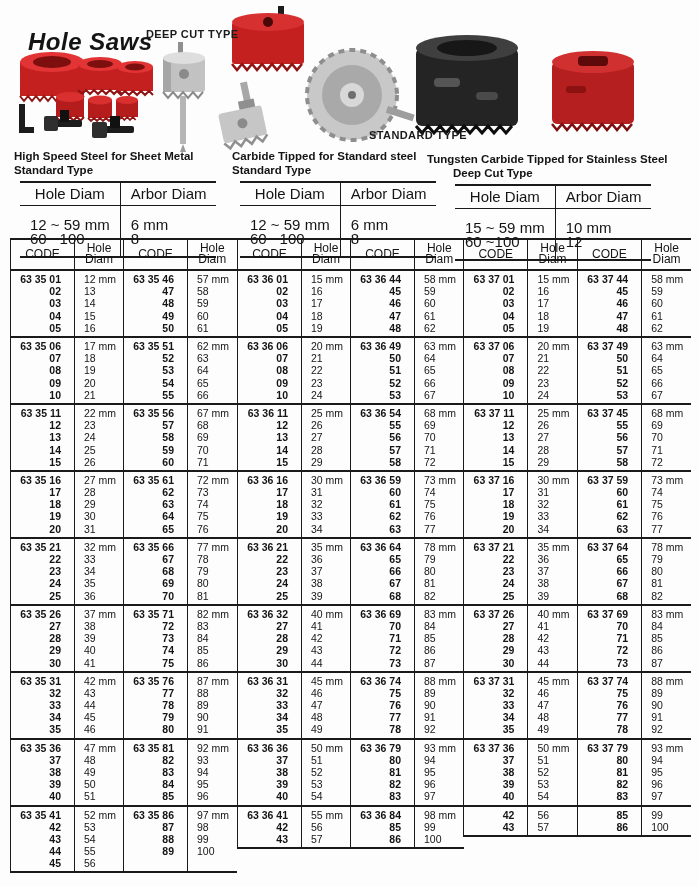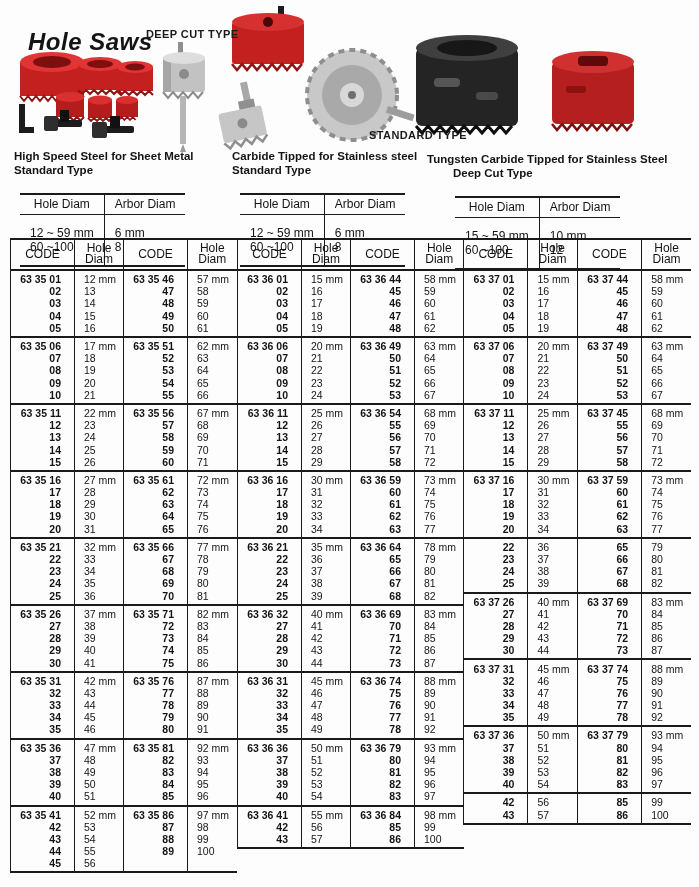--- a/index.html
+++ b/index.html
@@ -8,21 +8,21 @@
   .title{position:absolute;left:28px;top:28px;font-size:24px;font-weight:bold;font-style:italic;letter-spacing:.5px;}
   .photo-label{position:absolute;font-size:11px;font-weight:bold;letter-spacing:.4px;color:#1a1a1a;}
   #lbl-deepcut{left:146px;top:28px;}
   #lbl-standard{left:369px;top:129px;}
   .photos{position:absolute;left:0;top:0;width:699px;height:155px;}
 
   
   .section{position:absolute;}
   .sec-title{font-size:11.5px;font-weight:bold;line-height:14px;}
   .sec-sub{font-size:11.5px;font-weight:bold;line-height:14px;}
-  table.spec{border-collapse:collapse;margin-top:16px;font-size:12px;
+  table.spec{border-collapse:collapse;margin-top:4px;font-size:15px;
              border-top:2px solid #1a1a1a;border-bottom:2px solid #1a1a1a;}
   table.spec th{font-weight:normal;border-bottom:1.5px solid #1a1a1a;padding:2px 10px 3px;text-align:center;white-space:nowrap;}
   table.spec td{padding:0 10px;line-height:13.5px;white-space:nowrap;vertical-align:top;}
   table.spec th:first-child, table.spec td:first-child{border-right:1.5px solid #1a1a1a;}
   table.spec tbody tr:first-child td{padding-top:12px;}
   table.spec tbody tr:last-child td{padding-bottom:11px;}
 
   
   table.main{position:absolute;border-collapse:collapse;table-layout:fixed;width:226px;
              border-top:2px solid #1a1a1a;border-bottom:2px solid #1a1a1a;border-left:1.5px solid #1a1a1a;
@@ -171,21 +171,21 @@
           </tr>
         <tr>
           <td>60 ~100</td>
           <td>8</td>
           </tr>
       </tbody>
     </table>
   </div>
 
   <div class="section" style="left:232px;top:149px;width:226px;">
-    <div class="sec-title">Carbide Tipped for Stainless steel</div>
+    <div class="sec-title">Carbide Tipped for Standard steel</div>
     <div class="sec-sub">Standard Type</div>
     <table class="spec" style="margin-left:8px;">
       <thead>
           <tr>
         <th>Hole  Diam</th>
         <th>Arbor  Diam</th>
       </tr>
         </thead>
       <tbody>
         <tr>
@@ -975,20 +975,26 @@
         </tr>
         <tr>
           <td class="code">20</td>
           <td class="diam">34</td>
           <td class="code">63</td>
           <td class="diam">77</td>
         </tr>
       </tbody>
       <tbody>
         <tr>
+          <td class="code">63 37 21</td>
+          <td class="diam">35 mm</td>
+          <td class="code">63 37 64</td>
+          <td class="diam">78 mm</td>
+        </tr>
+        <tr>
           <td class="code">22</td>
           <td class="diam">36</td>
           <td class="code">65</td>
           <td class="diam">79</td>
         </tr>
         <tr>
           <td class="code">23</td>
           <td class="diam">37</td>
           <td class="code">66</td>
           <td class="diam">80</td>

